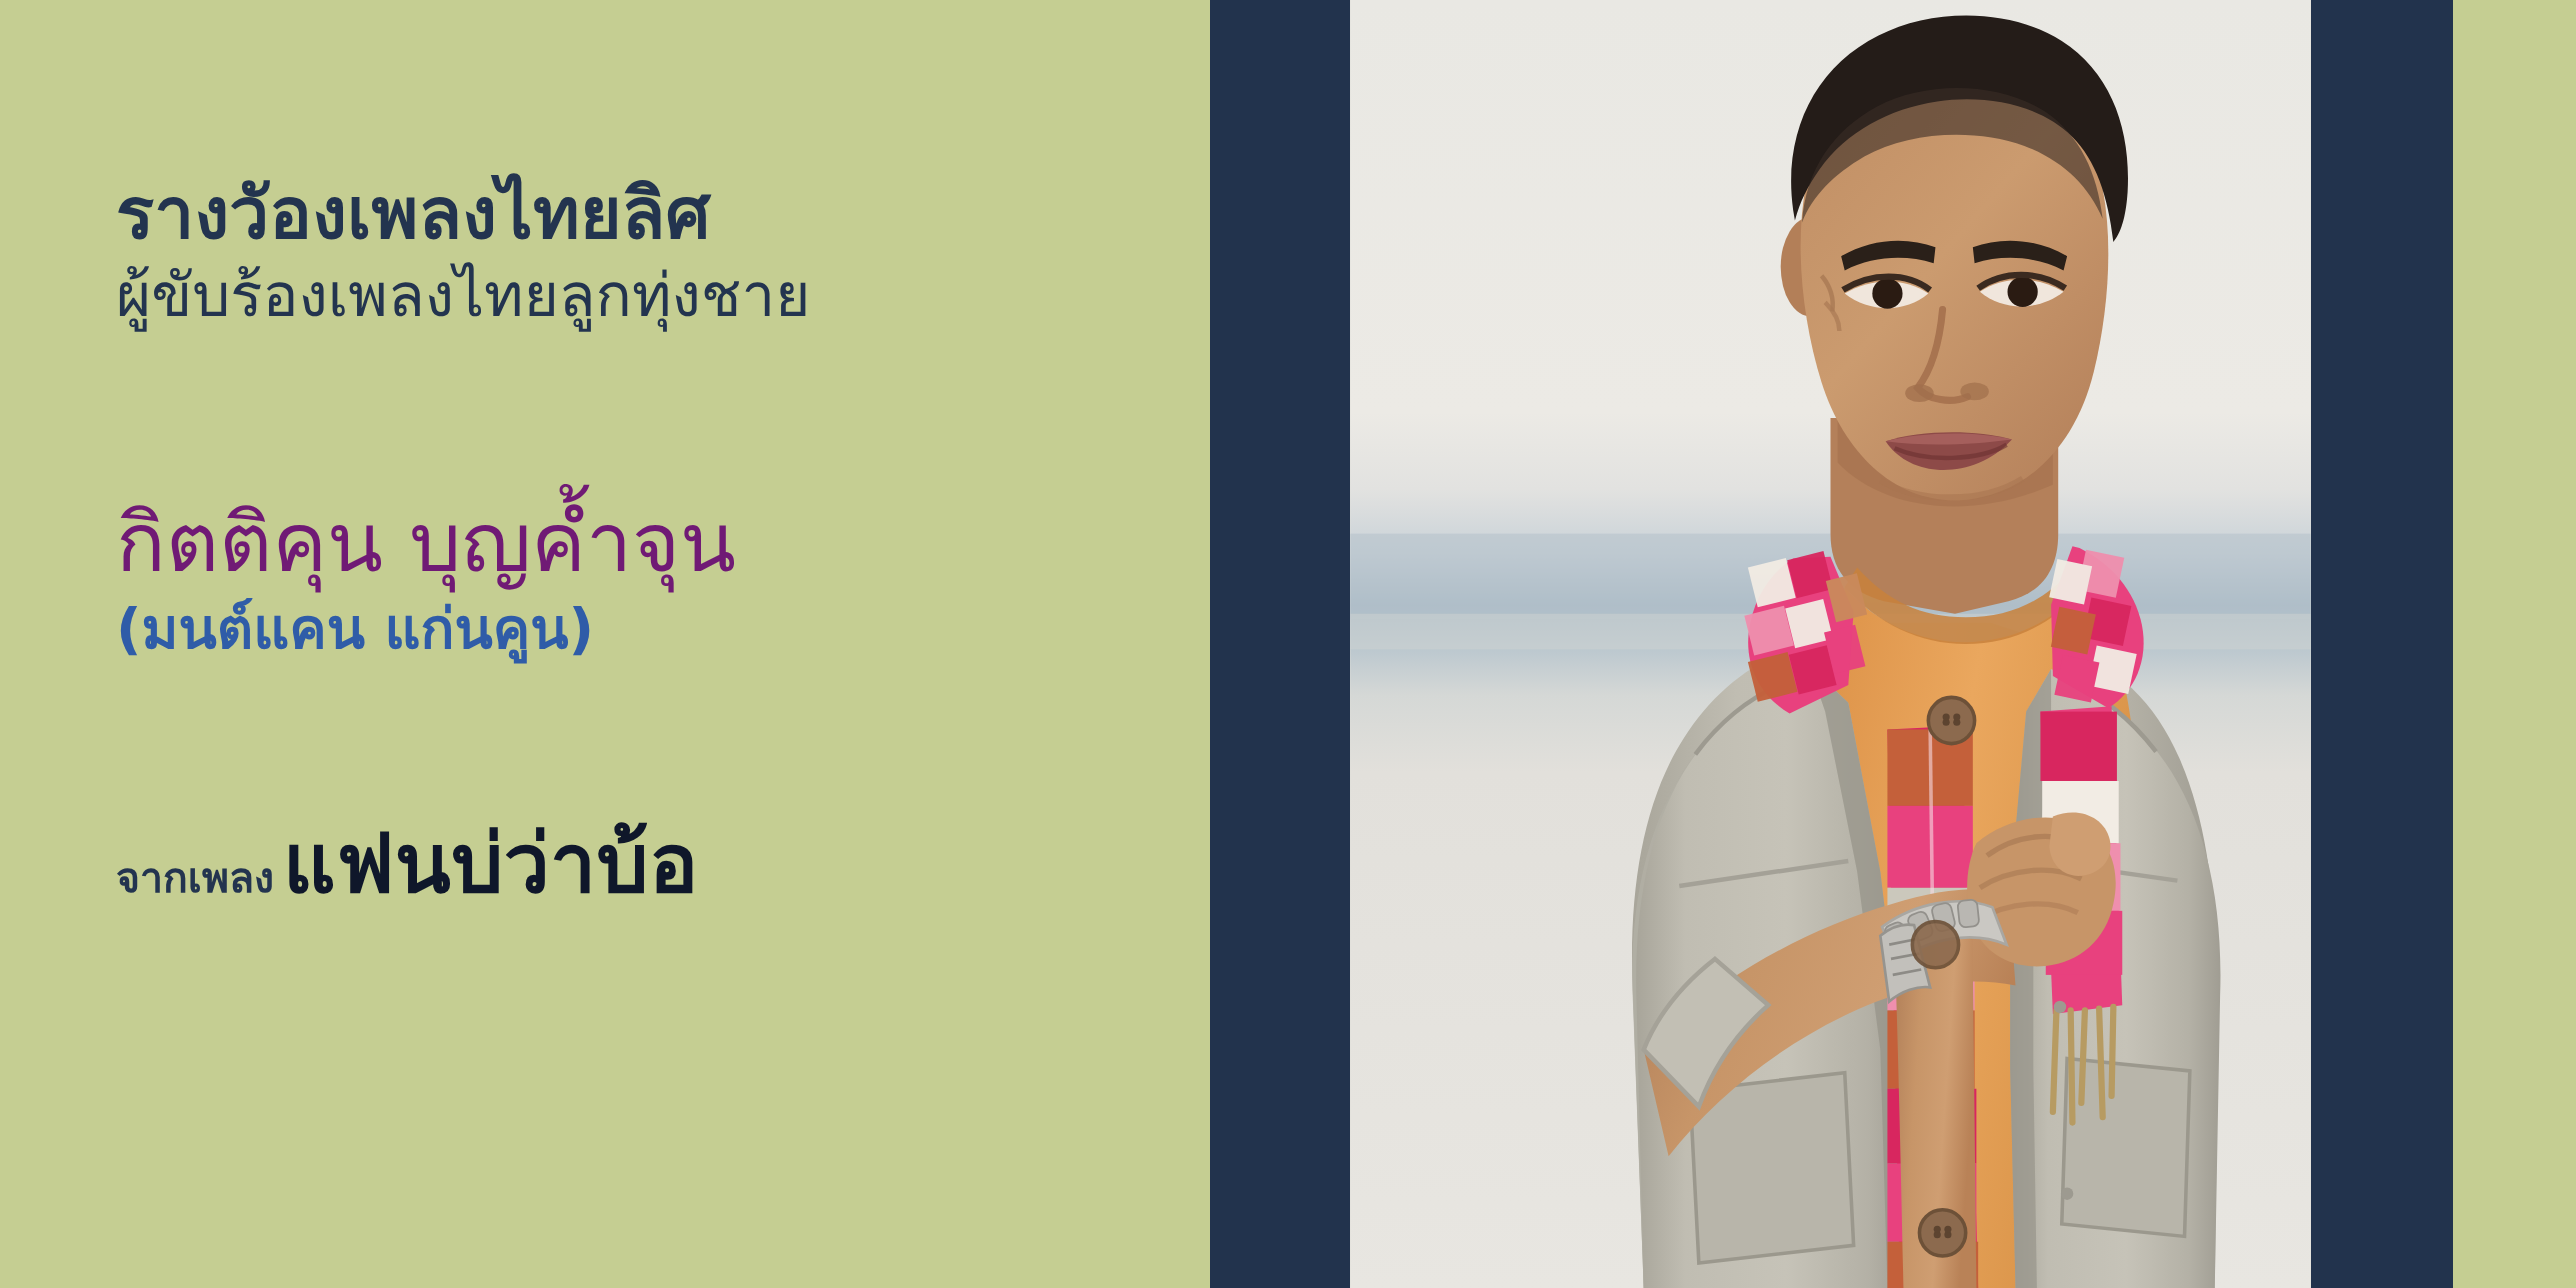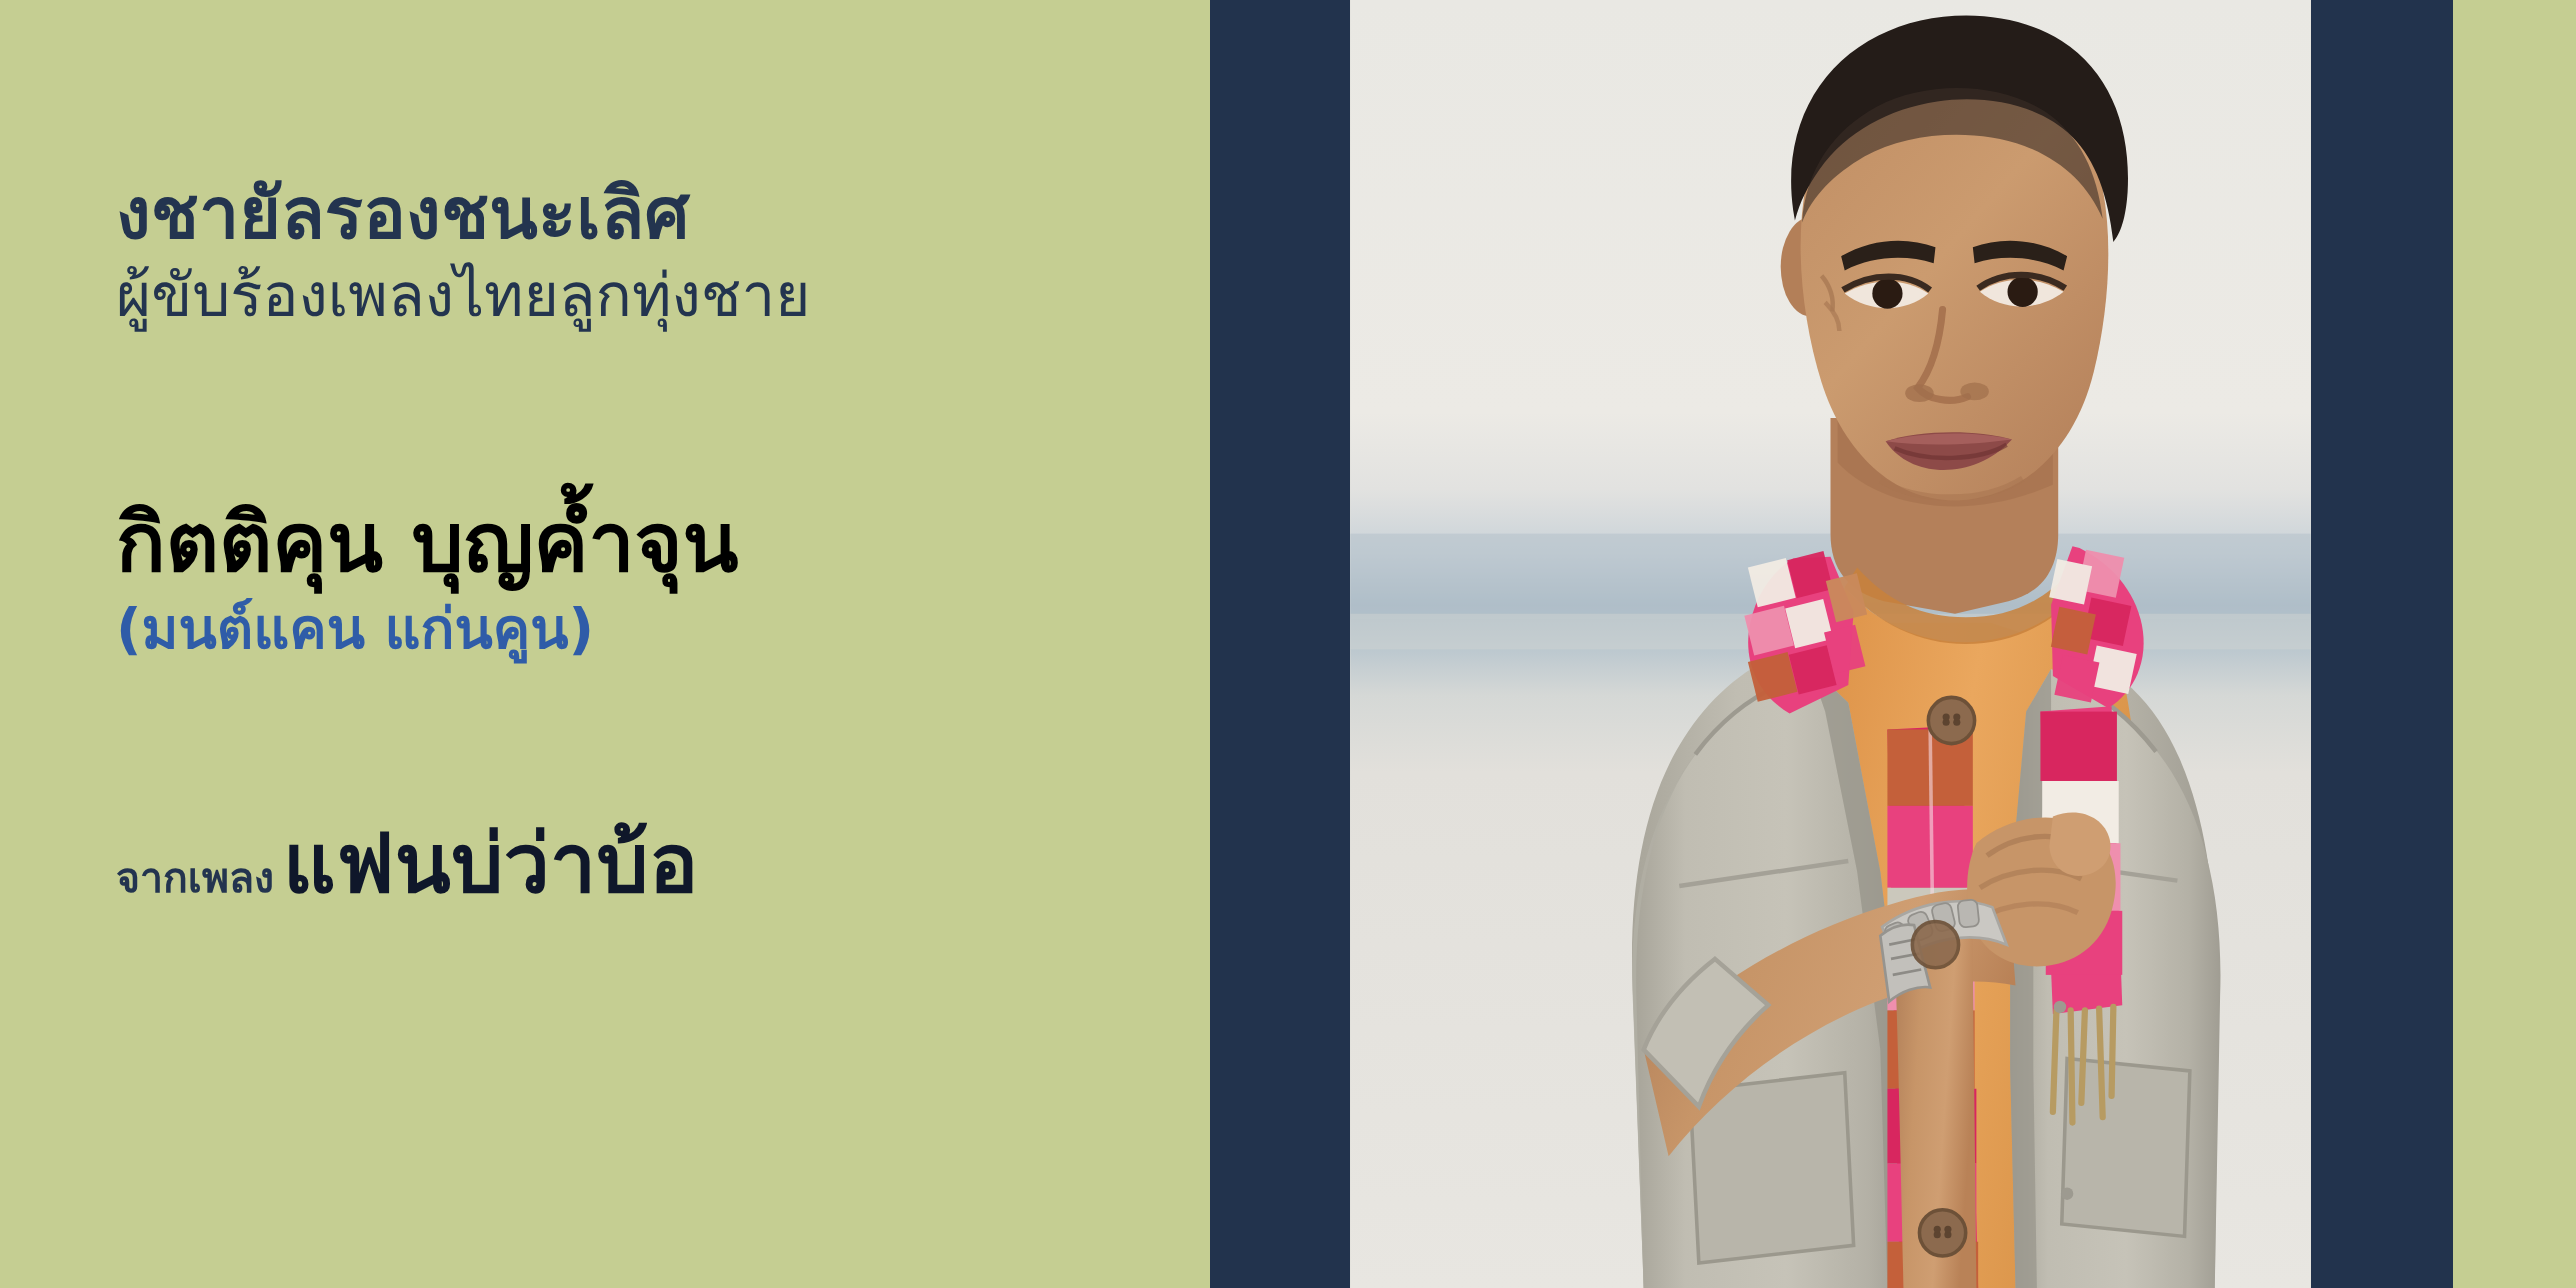--- a/index.html
+++ b/index.html
@@ -39,23 +39,23 @@
     font-size:60px;
     font-weight:400;
     line-height:1.2;
     color:#23344f;
     white-space:nowrap;
   }
 
   .winner-block { margin-top:160px; }
   .winner-name {
     font-size:82px;
-    font-weight:700;
+    font-weight:400;
     line-height:1.26;
-    color:#000000;
+    color:#701a75;
     white-space:nowrap;
   }
   .winner-alias {
     font-size:56px;
     font-weight:700;
     line-height:1.26;
     color:#2f5ca8;
     white-space:nowrap;
   }
 
@@ -97,21 +97,21 @@
   }
   #photo svg { display:block; width:961px; height:1288px; }
 </style>
 </head>
 <body>
 
 <div id="banner">
 
   <div id="text-panel">
 
-    <div class="award-title">งชายัลรองชนะเลิศ</div>
+    <div class="award-title">รางวัองเพลงไทยลิศ</div>
 
     <div class="award-subtitle">ผู้ขับร้องเพลงไทยลูกทุ่งชาย</div>
 
     <div class="winner-block">
       <div class="winner-name">กิตติคุน บุญค้ำจุน</div>
       <div class="winner-alias">(มนต์แคน แก่นคูน)</div>
     </div>
 
     <div class="song-row">
       <span class="song-prefix">จากเพลง</span>

